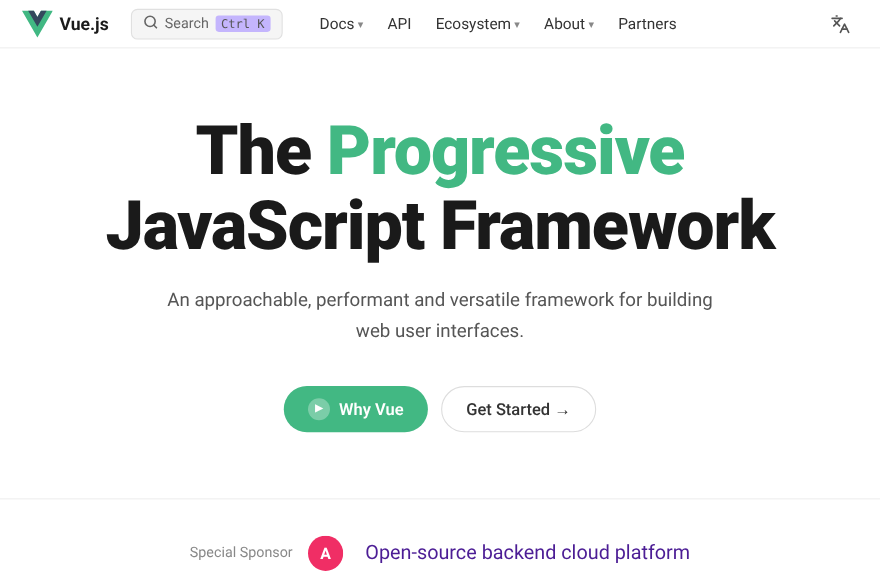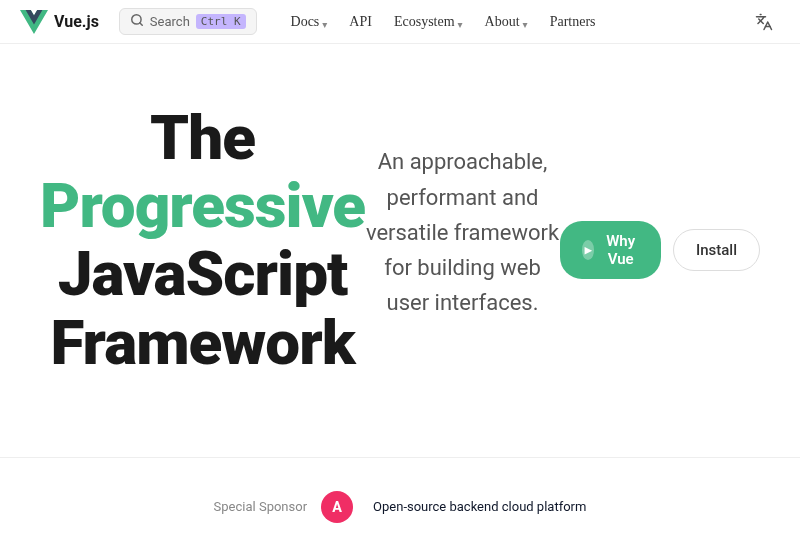--- a/index.html
+++ b/index.html
@@ -58,30 +58,29 @@
       font-family: monospace;
     }
     .nav-items {
       display: flex;
       align-items: center;
       gap: 2px;
       flex: 1;
     }
     .nav-item {
       display: flex;
-      align-items: flex-end;
+      align-items: center;
       gap: 3px;
       padding: 6px 10px;
       font-size: 14px;
       color: #333;
       cursor: pointer;
       border-radius: 4px;
       text-decoration: none;
       white-space: nowrap;
-      font-family: Liberation Serif, serif;
     }
     .chevron-icon {
       font-size: 10px;
       color: #888;
     }
     .nav-right {
       display: flex;
       align-items: center;
       gap: 8px;
       margin-left: auto;
@@ -94,39 +93,39 @@
       justify-content: center;
       border-radius: 4px;
       cursor: pointer;
       color: #555;
       font-size: 16px;
     }
 
     
     .hero {
       display: flex;
-      flex-direction: row;
+      flex-direction: column;
       align-items: center;
       justify-content: center;
       padding: 60px 40px 50px;
       text-align: center;
     }
     .hero-title {
       font-size: 62px;
       font-weight: 900;
       color: #1a1a1a;
       line-height: 1.1;
       margin-bottom: 20px;
       letter-spacing: -1px;
     }
     .hero-title-green {
       color: #42b883;
     }
     .hero-subtitle {
-      font-size: 22px;
+      font-size: 17px;
       color: #555;
       max-width: 520px;
       line-height: 1.6;
       margin-bottom: 36px;
     }
     .hero-buttons {
       display: flex;
       gap: 12px;
       align-items: center;
     }
@@ -205,22 +204,22 @@
       width: 32px;
       height: 32px;
     }
     .appwrite-name {
       font-size: 22px;
       font-weight: 700;
       color: #1a1a1a;
       letter-spacing: -0.5px;
     }
     .sponsor-desc {
-      font-size: 13px;
-      color: #0f172a;
+      font-size: 18px;
+      color: #4c1d95;
       margin-left: 6px;
     }
   </style>
 </head>
 <body>
 
 <nav>
   <a class="nav-logo">
     <svg class="nav-logo-icon" viewBox="0 0 261.76 226.69" xmlns="http://www.w3.org/2000/svg">
       <path d="M161.096.001l-30.225 52.351L100.647.001H0l130.872 226.69L261.76.001z" fill="#41b883"></path>
@@ -282,22 +281,22 @@
     <span class="hero-title-green">Progressive</span>
     <br>
     <span>JavaScript Framework</span>
   </h1>
   <p class="hero-subtitle">An approachable, performant and versatile framework for building web user interfaces.</p>
   <div class="hero-buttons">
     <a class="btn-primary">
       <span class="btn-play-icon">▶</span>
       <span>Why Vue</span>
     </a>
-    <a class="btn-outline">
-      <span>Install</span>
+    <a class="btn-secondary">
+      <span>Get Started →</span>
     </a>
   </div>
 </section>
 
 <div class="sponsor-bar">
   <span class="sponsor-label">Special Sponsor</span>
   <div class="sponsor-logo">
 
     <svg class="appwrite-icon" viewBox="0 0 40 40" xmlns="http://www.w3.org/2000/svg">
       <circle cx="20" cy="20" r="20" fill="#f02e65"></circle>

